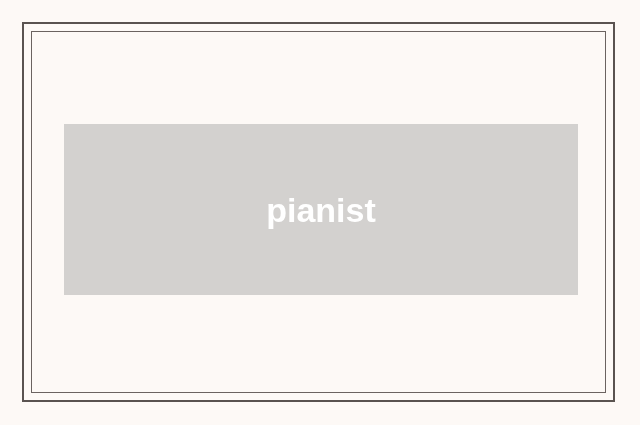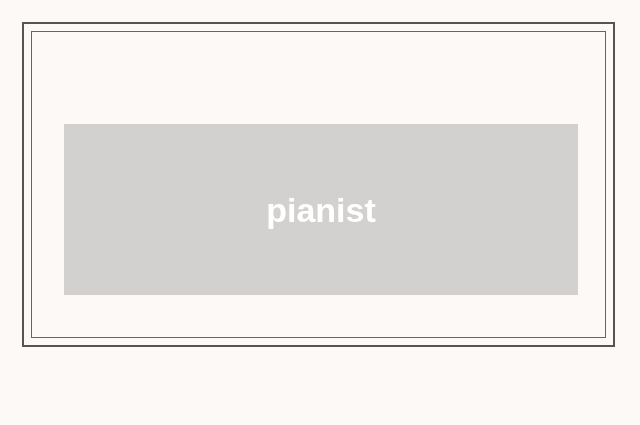--- a/index.html
+++ b/index.html
@@ -22,21 +22,21 @@
     background: #fdf9f6;
     box-sizing: border-box;
   }
 
   
   .outer-frame {
     position: absolute;
     left: 22px;
     top: 22px;
     width: 593px;
-    height: 325px;
+    height: 380px;
     box-sizing: border-box;
     border: 2px solid #5a5350;
     background: #fdf9f6;
   }
 
   
   .inner-frame {
     position: absolute;
     left: 7px;
     top: 7px;

